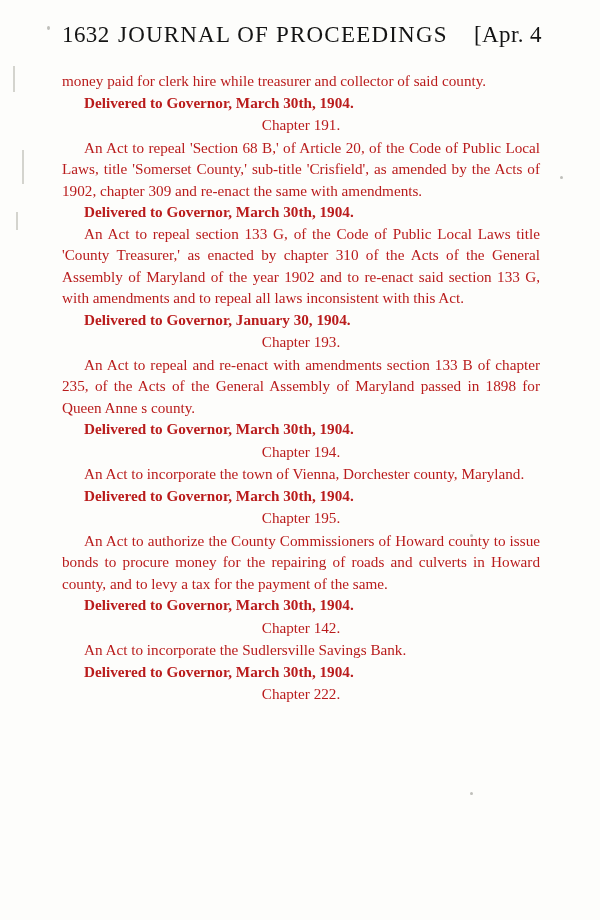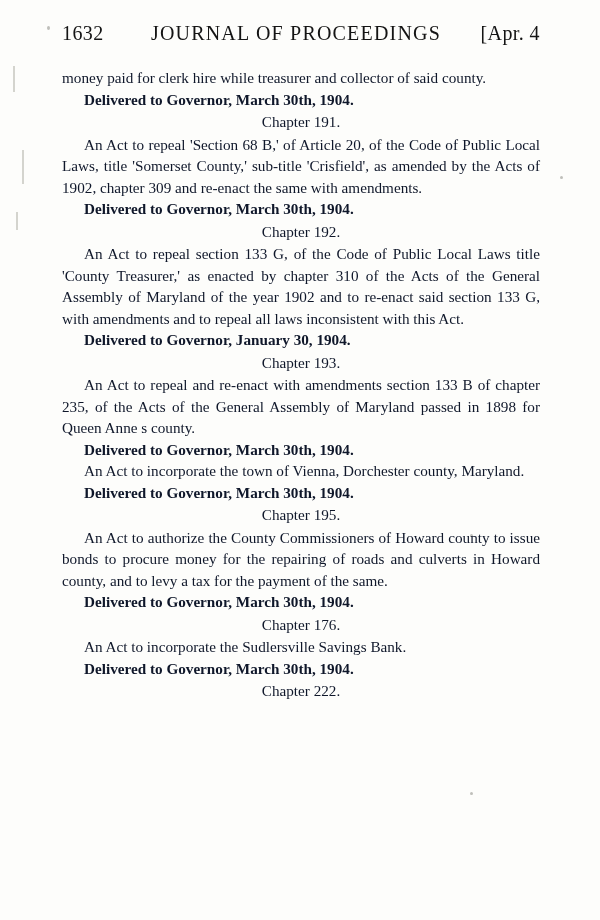--- a/index.html
+++ b/index.html
@@ -36,44 +36,44 @@
   .content {
     position: absolute;
     left: 62px;
     top: 22px;
     width: 478px;
   }
 
   .header {
     display: flex;
     align-items: baseline;
-    font-size: 20px;
+    font-size: 23px;
     letter-spacing: .4px;
     color: #141414;
     margin-bottom: 22px;
     white-space: nowrap;
   }
   .header .page-num {
     width: 56px;
     text-align: left;
   }
   .header .title {
     flex: 1;
-    text-align: center;
+    text-align: left;
     letter-spacing: 1.2px;
   }
   .header .folio {
     width: 66px;
     text-align: right;
   }
 
   .body-text {
     font-size: 15.2px;
     line-height: 21.5px;
-    color: #0f172a;
+    color: #b91c1c;
     margin-top: 12px;
   }
 
   p {
     margin: 0;
     text-align: justify;
     text-justify: inter-word;
   }
   p.indent {
     text-indent: 22px;
@@ -114,36 +114,36 @@
 
     <div class="body-text">
 
       <p class="flush">money paid for clerk hire while treasurer and collector of said county.</p>
 
       <p class="delivered">Delivered to Governor, March 30th, 1904.</p>
       <p class="chapter-head">Chapter 191.</p>
       <p class="indent">An Act to repeal 'Section 68 B,' of Article 20, of the Code of Public Local Laws, title 'Somerset County,' sub-title 'Crisfield', as amended by the Acts of 1902, chapter 309 and re-enact the same with amendments.</p>
 
       <p class="delivered">Delivered to Governor, March 30th, 1904.</p>
-      <p class="chapter-head">Chapter 192.</p>
       <p class="indent">An Act to repeal section 133 G, of the Code of Public Local Laws title 'County Treasurer,' as enacted by chapter 310 of the Acts of the General Assembly of Maryland of the year 1902 and to re-enact said section 133 G, with amendments and to repeal all laws inconsistent with this Act.</p>
 
       <p class="delivered">Delivered to Governor, January 30, 1904.</p>
       <p class="chapter-head">Chapter 193.</p>
       <p class="indent">An Act to repeal and re-enact with amendments section 133 B of chapter 235, of the Acts of the General Assembly of Maryland passed in 1898 for Queen Anne s county.</p>
 
       <p class="delivered">Delivered to Governor, March 30th, 1904.</p>
+      <p class="chapter-head">Chapter 194.</p>
       <p class="indent">An Act to incorporate the town of Vienna, Dorchester county, Maryland.</p>
 
       <p class="delivered">Delivered to Governor, March 30th, 1904.</p>
       <p class="chapter-head">Chapter 195.</p>
       <p class="indent">An Act to authorize the County Commissioners of Howard county to issue bonds to procure money for the repairing of roads and culverts in Howard county, and to levy a tax for the payment of the same.</p>
 
       <p class="delivered">Delivered to Governor, March 30th, 1904.</p>
-      <p class="chapter-head">Chapter 176.</p>
+      <p class="chapter-head">Chapter 142.</p>
       <p class="indent">An Act to incorporate the Sudlersville Savings Bank.</p>
 
       <p class="delivered">Delivered to Governor, March 30th, 1904.</p>
       <p class="chapter-head">Chapter 222.</p>
 
     </div>
   </div>
 </div>
 
 </body></html>

